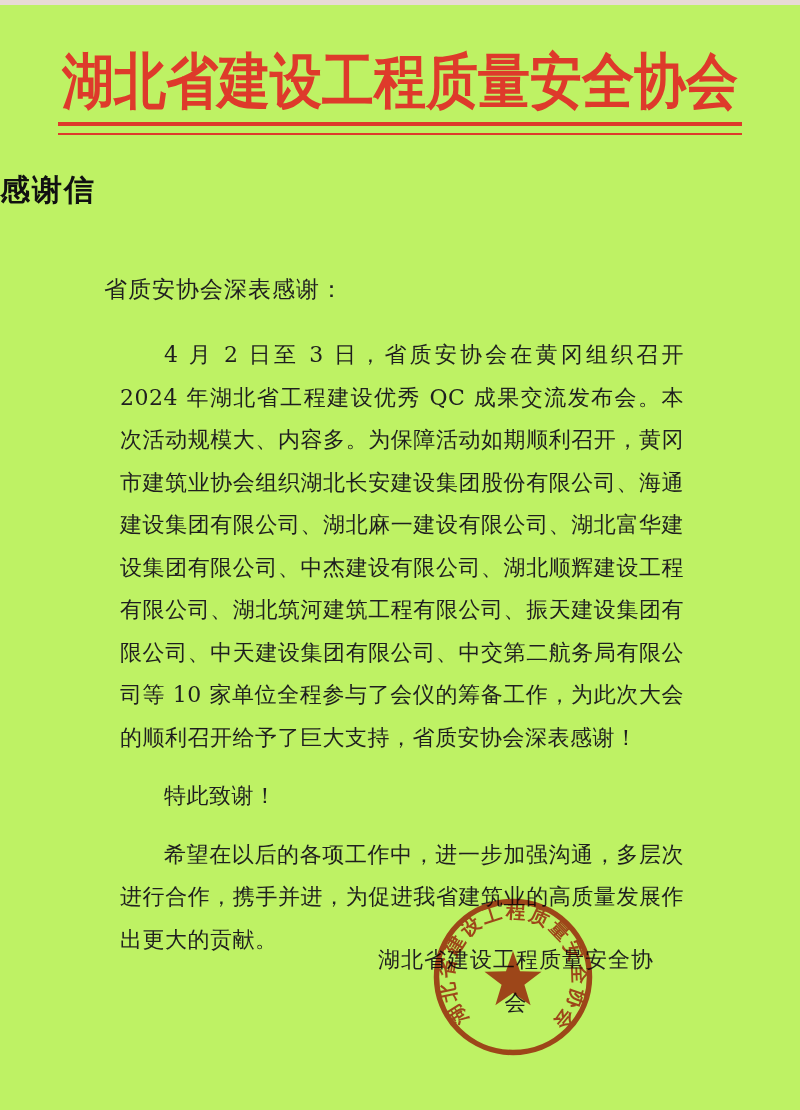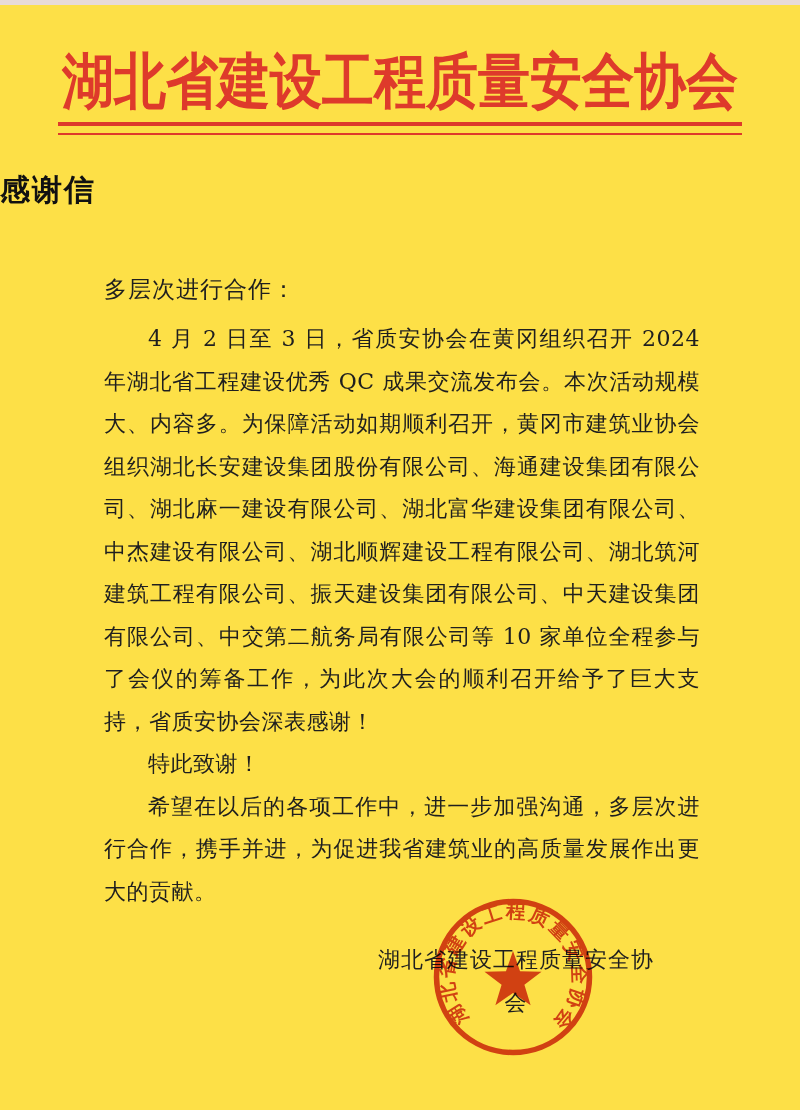--- a/index.html
+++ b/index.html
@@ -1,20 +1,20 @@
 <!DOCTYPE html>
 <html><head>
 <meta charset="utf-8">
 <style>
   html, body { margin: 0; padding: 0; background: #ffffff; }
   .page {
     position: relative;
     width: 800px;
     height: 1110px;
-    background: #fde047;
+    background: #bef264;
     font-family: "DejaVu Serif", "Liberation Serif", serif;
     color: #1f1f1f;
     overflow: hidden;
   }
   .edge-top {
     position: absolute; top: 0; left: 0; right: 0; height: 5px;
     background: #e8dbd6;
   }
   .letterhead {
     position: absolute; top: 50px; left: 0; width: 800px;
@@ -52,21 +52,21 @@
   }
   .letter-body {
     position: absolute; top: 318px; left: 104px; width: 596px;
     font-size: 22px;
     line-height: 42.5px;
     text-align: justify;
     text-justify: inter-character;
     text-align-last: left;
     letter-spacing: 0.5px;
   }
-  .letter-body p { margin: 0; text-indent: 2em; }
+  .letter-body p { margin: 16px; text-indent: 2em; }
   .signoff {
     position: absolute; top: 938px; left: 374px; width: 284px;
     text-align: center;
     font-size: 22px;
     line-height: 43px;
     letter-spacing: 1px;
     color: #1f1f1f;
   }
   .signoff .date-line { display: block; margin-top: 6px; font-size: 21px; }
   .seal {
@@ -89,21 +89,21 @@
 <div class="page">
   <div class="edge-top"></div>
 
   <div class="letterhead">湖北省建设工程质量安全协会</div>
 
   <div class="rule-thick"></div>
   <div class="rule-thin"></div>
 
   <div class="doc-title">感谢信</div>
 
-  <div class="salutation">多层次进行合作：</div>
+  <div class="salutation">省质安协会深表感谢：</div>
 
   <div class="letter-body">
     <p>4 月 2 日至 3 日，省质安协会在黄冈组织召开 2024 年湖北省工程建设优秀 QC 成果交流发布会。本次活动规模大、内容多。为保障活动如期顺利召开，黄冈市建筑业协会组织湖北长安建设集团股份有限公司、海通建设集团有限公司、湖北麻一建设有限公司、湖北富华建设集团有限公司、中杰建设有限公司、湖北顺辉建设工程有限公司、湖北筑河建筑工程有限公司、振天建设集团有限公司、中天建设集团有限公司、中交第二航务局有限公司等 10 家单位全程参与了会仪的筹备工作，为此次大会的顺利召开给予了巨大支持，省质安协会深表感谢！</p>
     <p>特此致谢！</p>
     <p>希望在以后的各项工作中，进一步加强沟通，多层次进行合作，携手并进，为促进我省建筑业的高质量发展作出更大的贡献。</p>
   </div>
 
   <div class="signoff">
     <span class="org-line">湖北省建设工程质量安全协会</span>
   </div>

